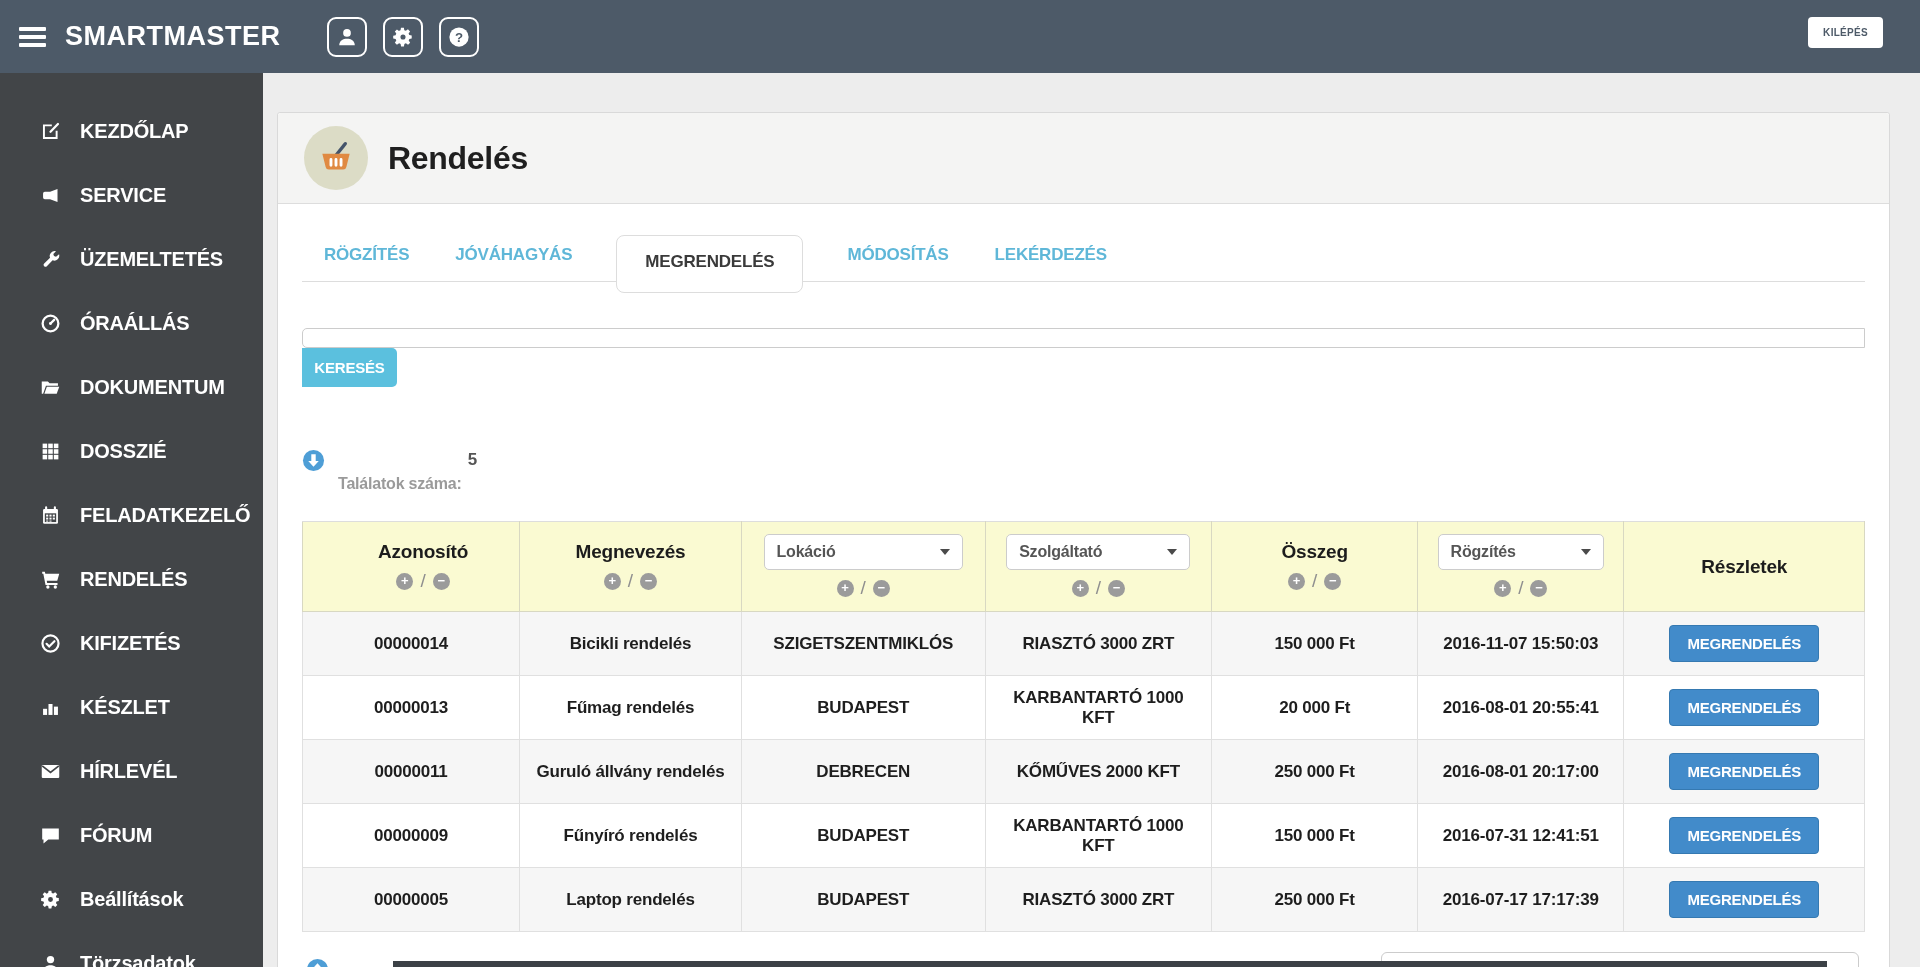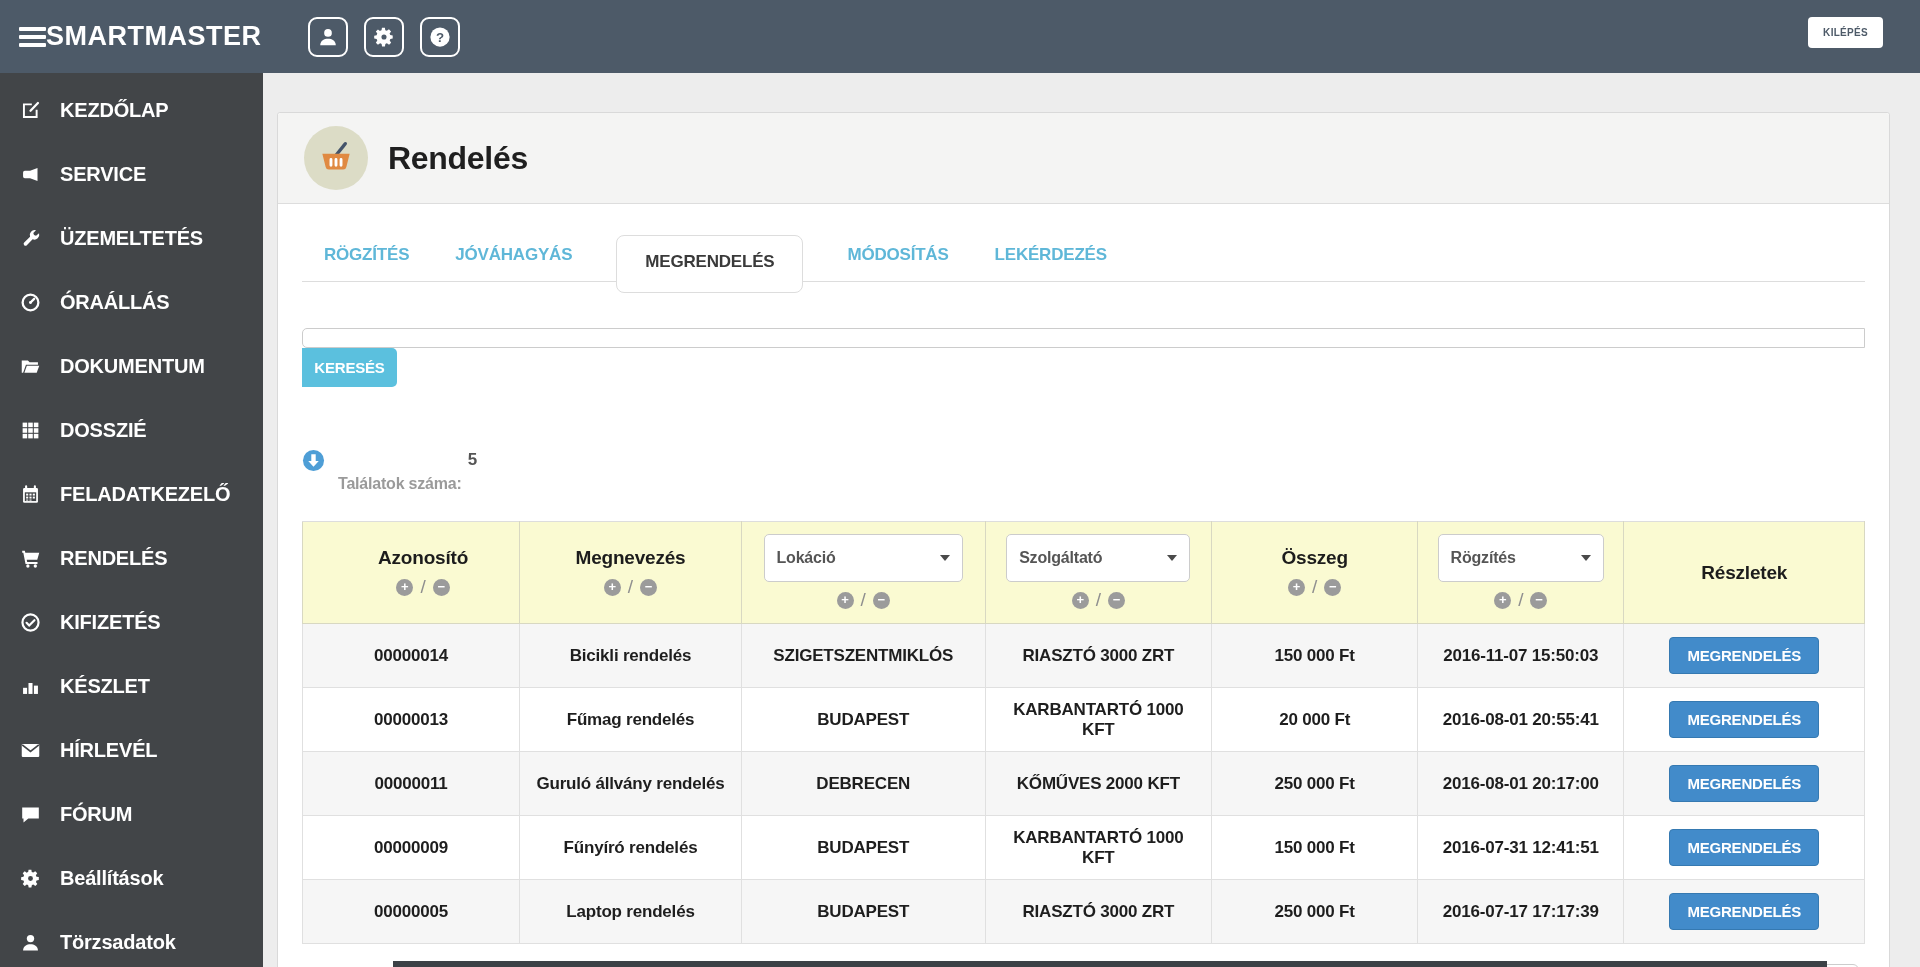--- a/index.html
+++ b/index.html
@@ -3,32 +3,32 @@
 <meta charset="utf-8">
 <style>
   * { margin:0; padding:0; box-sizing:border-box; }
   html,body { width:1920px; height:967px; overflow:hidden;
     font-family:"Liberation Sans", sans-serif; background:#ededed; }
 
   
   .topbar { height:73px; background:#4d5a68; display:flex; align-items:center; position:relative; }
   .hamburger { width:27px; margin-left:19px; cursor:pointer; }
   .hamburger span { display:block; height:4px; background:#fff; margin:4px 0; border-radius:1px; }
-  .brand { color:#fff; font-size:27px; font-weight:700; letter-spacing:.5px; width:152px; }
+  .brand { color:#fff; font-size:27px; font-weight:700; letter-spacing:.5px; margin-left:19px; width:152px; }
   .tb-icons { display:flex; gap:16px; margin-left:110px; }
   .tb-btn { width:40px; height:40px; border:2px solid #fff; border-radius:9px; background:transparent;
     display:flex; align-items:center; justify-content:center; cursor:pointer; padding:0; }
   .tb-btn svg { width:22px; height:22px; }
   .logout { position:absolute; right:37px; top:17px; background:#fff; color:#4d5a68; border:none;
     border-radius:4px; font-weight:700; font-size:10px; padding:10px 15px; letter-spacing:.3px; cursor:pointer; }
 
   
   .layout { display:flex; height:894px; }
   .sidebar { width:263px; background:#424548; padding-top:26px; flex:none; }
-  .side-item { display:flex; height:64px; padding-left:20px; color:#fff; cursor:pointer; }
+  .side-item { display:flex; align-items:center; height:64px; padding-left:40px; color:#fff; cursor:pointer; }
   .side-item .sicon { width:26px; height:22px; margin-right:14px; flex:none; display:flex; align-items:center; }
   .side-item .sicon svg { width:21px; height:21px; }
   .side-item .slabel { font-size:20px; font-weight:700; letter-spacing:-0.2px; white-space:nowrap; }
 
   .main { flex:1; position:relative; padding:39px 30px 0 14px; }
 
   
   .panel { background:#fff; border:1px solid #d9d9d9; border-radius:3px; }
   .panel-heading { background:#f4f4f3; border-bottom:1px solid #ddd; display:flex; align-items:center;
     padding:13px 26px; border-radius:3px 3px 0 0; }
@@ -59,21 +59,21 @@
   .results-count { color:#555; font-size:17px; font-weight:700; margin-left:6px; }
 
   
   table.grid { width:100%; border-collapse:collapse; margin-top:28px; border:1px solid #ddd; table-layout:fixed; }
   table.grid th { background:#fafad2; border:1px solid #d8d8c2; border-top:1px solid #ddd; padding:12px 8px; vertical-align:middle; }
   .th-label { font-size:19px; font-weight:700; color:#1c1c1c; letter-spacing:-0.2px; }
   .sorts { margin-top:7px; display:flex; align-items:center; justify-content:center; gap:7px; }
   .sort-circle { width:17px; height:17px; border-radius:50%; background:#9b9b9b; color:#fff;
     font-size:13px; font-weight:700; line-height:16px; text-align:center; cursor:pointer; }
   .sort-sep { color:#8f8f8f; font-size:19px; font-weight:400; }
-  .th-select { background:#fff; border:1px solid #ccc; border-radius:5px; height:48px; width:88%; margin:0 auto;
+  .th-select { background:#fff; border:1px solid #ccc; border-radius:5px; height:36px; width:88%; margin:0 auto;
     display:flex; align-items:center; padding:0 12px; cursor:pointer; }
   .th-select span { font-size:16px; font-weight:700; color:#555; letter-spacing:-0.2px; }
   .caret { width:0; height:0; border-left:5px solid transparent; border-right:5px solid transparent;
     border-top:6px solid #4a4a4a; margin-left:auto; }
   table.grid td { border:1px solid #e0e0e0; text-align:center; padding:0 12px; height:64px;
     font-size:17px; font-weight:700; color:#1e1e1e; letter-spacing:-0.2px; }
   tr.odd td { background:#f6f6f6; }
   tr.even td { background:#fff; }
   .row-btn { background:#428bca; border:1px solid #3579b1; border-radius:4px; color:#fff; font-weight:700;
     font-size:15px; padding:9px 17px; letter-spacing:-0.2px; cursor:pointer; }

